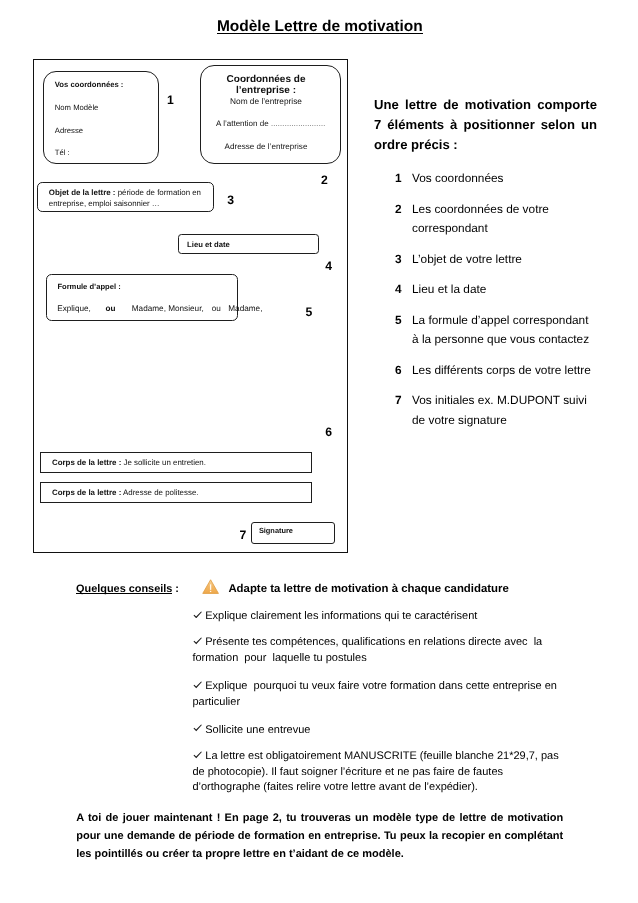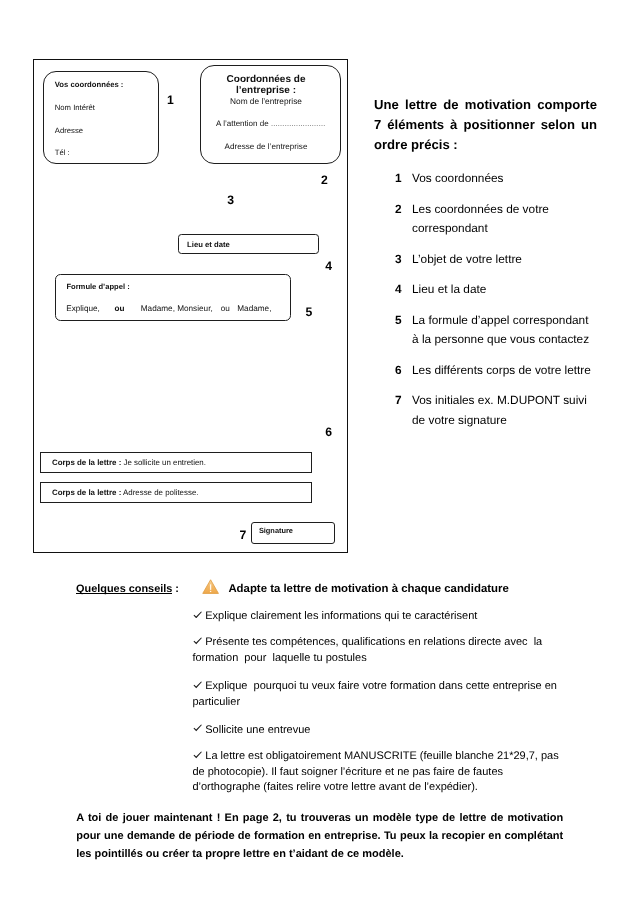--- a/index.html
+++ b/index.html
@@ -47,47 +47,51 @@
   .chk .tx{text-indent:0;}
 
   #final{position:absolute;left:76.2px;top:809px;width:487px;font-size:11px;
          font-weight:bold;line-height:18.2px;text-align:justify;}
 </style>
 </head>
 <body>
 
 <div class="page">
 
+  <div id="title"><u>Modèle Lettre de motivation</u></div>
 
   <div id="frame"></div>
 
   <div class="rbox" style="left:42.5px;top:71px;width:116px;height:93px;border-radius:13px;">
     <div class="bxt" style="position:absolute;left:11.3px;top:7.4px;font-weight:bold;">Vos coordonnées :</div>
-    <div class="bxt" style="position:absolute;left:11.3px;top:30.1px;">Nom Intérêt</div>
+    <div class="bxt" style="position:absolute;left:11.3px;top:30.1px;">Nom Modèle</div>
     <div class="bxt" style="position:absolute;left:11.3px;top:52.8px;">Adresse</div>
     <div class="bxt" style="position:absolute;left:11.3px;top:75.4px;">Tél :</div>
   </div>
   <div class="num" style="left:167px;top:94px;">1</div>
 
   <div class="rbox" style="left:199.5px;top:65px;width:141.5px;height:98.5px;border-radius:14px;">
     <div class="bxt" style="position:absolute;left:0px;top:7.5px;width:131px;text-align:center;font-weight:bold;font-size:10px;">Coordonnées de l’entreprise :</div>
     <div class="bxt" style="position:absolute;left:0px;top:29.5px;width:131px;text-align:center;font-size:8.3px;">Nom de l’entreprise</div>
     <div class="bxt" style="position:absolute;left:15.6px;top:52px;width:130px;text-align:left;font-size:8px;white-space:nowrap;"><span>A l’attention de </span><span class="dots">……………………</span></div>
     <div class="bxt" style="position:absolute;left:0px;top:74.5px;width:131px;text-align:center;font-size:8.1px;">Adresse de  l’entreprise</div>
   </div>
   <div class="num" style="left:320.9px;top:174px;">2</div>
 
+  <div class="rbox" style="left:36.8px;top:181.8px;width:177px;height:30px;border-radius:5.2px;">
+    <div class="bxt" style="position:absolute;left:11px;top:4px;width:162px;font-size:7.9px;"><b>Objet de la lettre :</b><span> période de formation en entreprise, emploi saisonnier …</span></div>
+  </div>
   <div class="num" style="left:227.2px;top:193.5px;">3</div>
 
   <div class="rbox" style="left:177.6px;top:233.6px;width:141px;height:20px;border-radius:3.4px;">
     <div class="bxt" style="position:absolute;left:8.5px;top:4.5px;font-weight:bold;">Lieu et date</div>
   </div>
   <div class="num" style="left:325.2px;top:259.5px;">4</div>
 
-  <div class="rbox" style="left:55px;top:274.1px;width:236px;height:46.5px;border-radius:5.5px;">
+  <div class="rbox" style="left:46px;top:274.1px;width:192px;height:46.5px;border-radius:5.5px;">
     <div class="bxt" style="position:absolute;left:10.4px;top:6.2px;font-weight:bold;font-size:7.6px;">Formule d’appel :</div>
     <div class="bxt" style="position:absolute;left:10.2px;top:28px;width:230px;font-size:8.2px;">
       <span style="position:absolute;left:0">Explique,</span>
       <span style="position:absolute;left:48.4px;font-weight:bold;">ou</span>
       <span style="position:absolute;left:74.6px">Madame, Monsieur,</span>
       <span style="position:absolute;left:154.6px">ou</span>
       <span style="position:absolute;left:171.1px">Madame,</span>
     </div>
   </div>
   <div class="num" style="left:305.5px;top:306px;">5</div>

